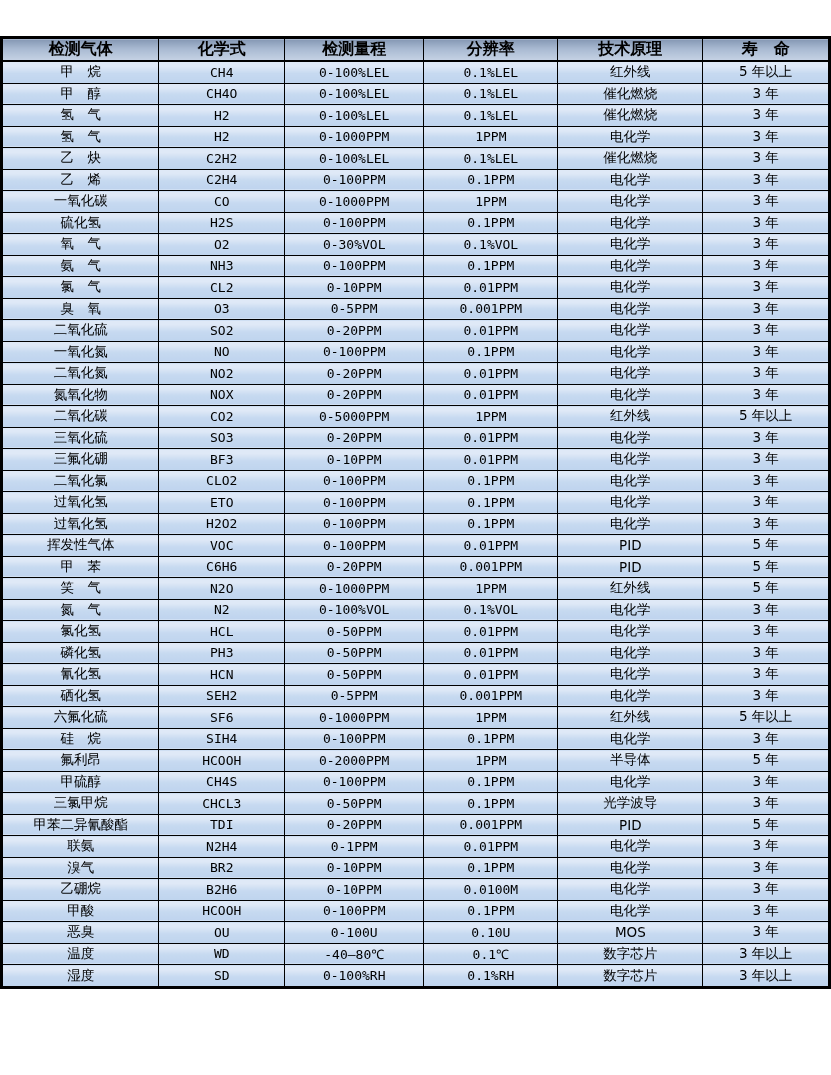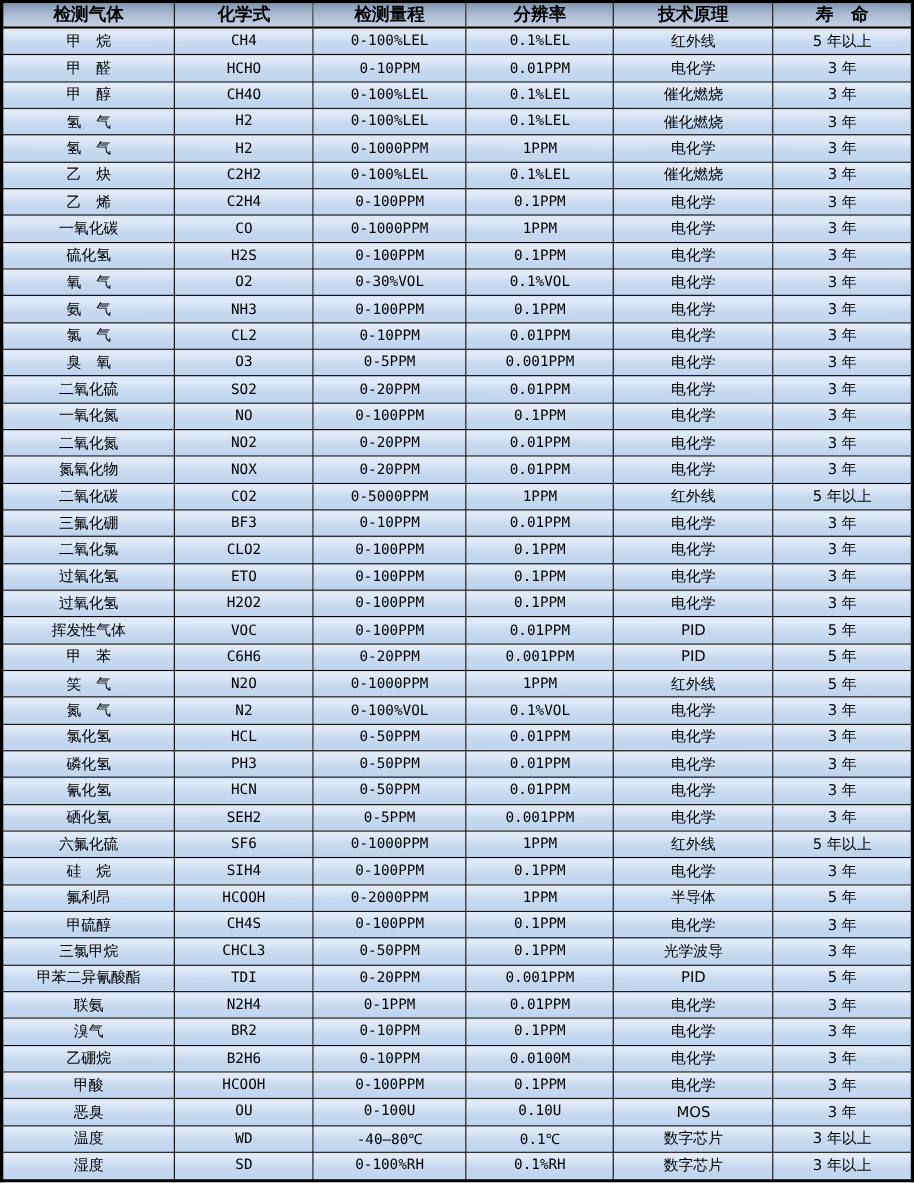--- a/index.html
+++ b/index.html
@@ -11,23 +11,24 @@
     --cell-lo:#bfd4ee;
     --text:#000000;
   }
   html,body{margin:0;padding:0;}
   body{
     width:831px;height:1075px;background:#ffffff;
     font-family:"DejaVu Sans","Liberation Sans",sans-serif;
     color:var(--text);
   }
   table{
-    width:831px;height:1075px;
+    width:831px;height:953px;
     border-collapse:collapse;table-layout:fixed;
     border:3px solid var(--border);
+    margin-top:36px;
   }
   th,td{
     border:1px solid var(--border);
     text-align:center;vertical-align:middle;
     padding:0;overflow:hidden;white-space:nowrap;
   }
   th{
     background:linear-gradient(180deg,var(--hdr-top) 0%,var(--hdr-mid) 45%,var(--hdr-bot) 100%);
     font-weight:bold;font-size:16px;
     border-bottom:2px solid var(--border);
@@ -68,28 +69,20 @@
   <tbody>
       <tr>
         <td>甲　烷</td>
         <td class="mono">CH4</td>
         <td class="mono">0-100%LEL</td>
         <td class="mono">0.1%LEL</td>
         <td>红外线</td>
         <td>5 年以上</td>
       </tr>
       <tr>
-        <td>甲　醛</td>
-        <td class="mono">HCHO</td>
-        <td class="mono">0-10PPM</td>
-        <td class="mono">0.01PPM</td>
-        <td>电化学</td>
-        <td>3 年</td>
-      </tr>
-      <tr>
         <td>甲　醇</td>
         <td class="mono">CH4O</td>
         <td class="mono">0-100%LEL</td>
         <td class="mono">0.1%LEL</td>
         <td>催化燃烧</td>
         <td>3 年</td>
       </tr>
       <tr>
         <td>氢　气</td>
         <td class="mono">H2</td>
@@ -202,20 +195,28 @@
         <td>电化学</td>
         <td>3 年</td>
       </tr>
       <tr>
         <td>二氧化碳</td>
         <td class="mono">CO2</td>
         <td class="mono">0-5000PPM</td>
         <td class="mono">1PPM</td>
         <td>红外线</td>
         <td>5 年以上</td>
+      </tr>
+      <tr>
+        <td>三氧化硫</td>
+        <td class="mono">SO3</td>
+        <td class="mono">0-20PPM</td>
+        <td class="mono">0.01PPM</td>
+        <td>电化学</td>
+        <td>3 年</td>
       </tr>
       <tr>
         <td>三氟化硼</td>
         <td class="mono">BF3</td>
         <td class="mono">0-10PPM</td>
         <td class="mono">0.01PPM</td>
         <td>电化学</td>
         <td>3 年</td>
       </tr>
       <tr>

